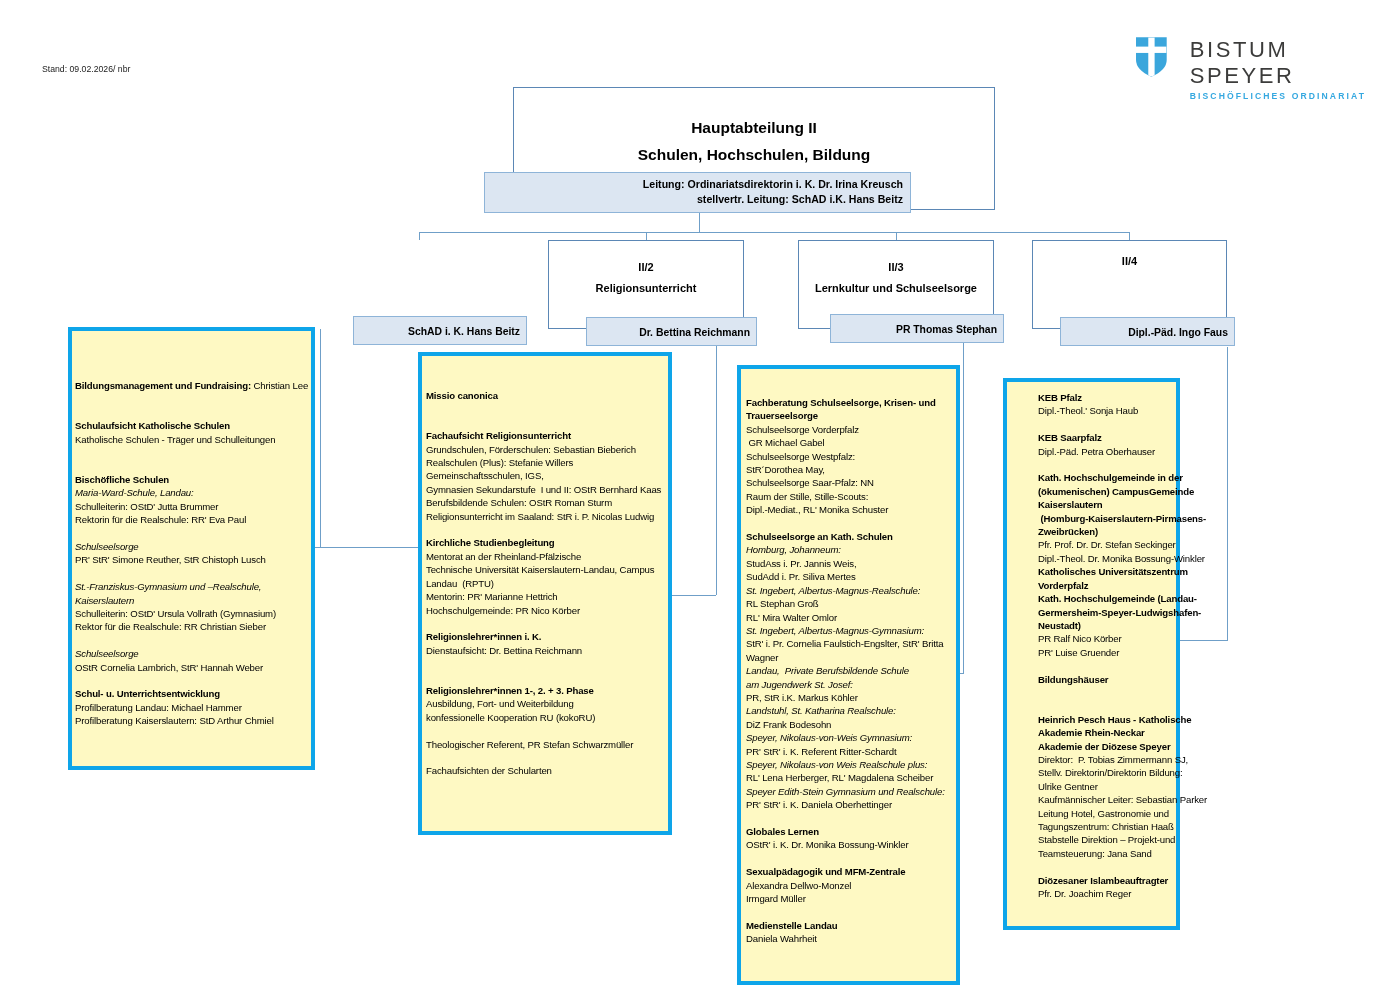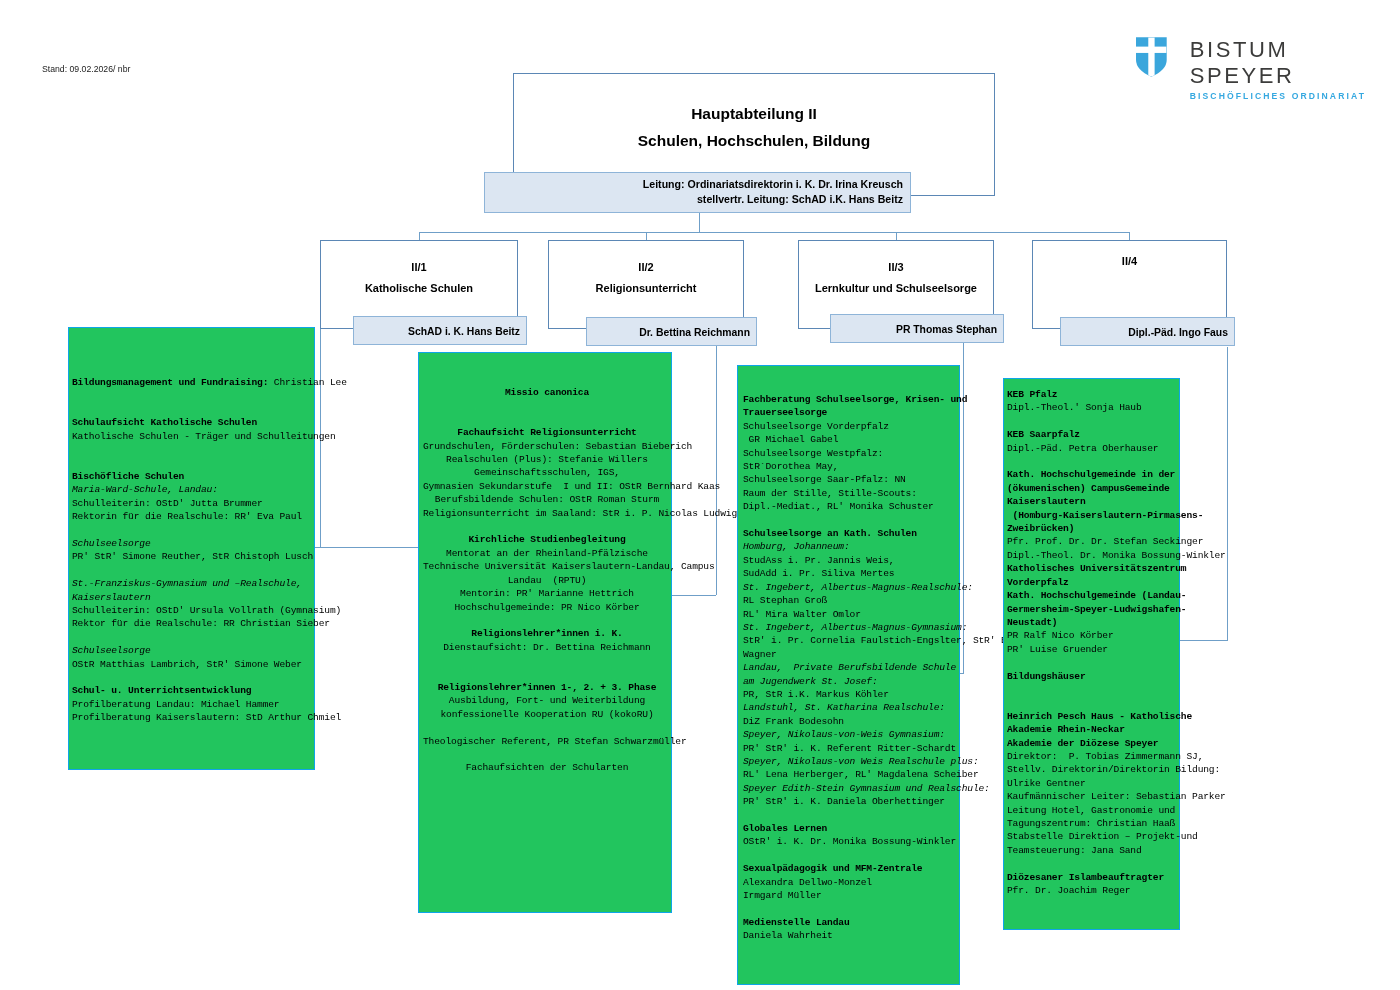--- a/index.html
+++ b/index.html
@@ -1,20 +1,20 @@
 <!DOCTYPE html>
 <html><head>
 <meta charset="utf-8">
 <style>
   html,body{margin:0;padding:0;background:#ffffff;}
   body{font-family:"Liberation Sans","DejaVu Sans",sans-serif;color:#000;}
   #canvas{position:relative;width:1400px;height:990px;background:#fff;overflow:hidden;}
   
   .box{position:absolute;box-sizing:border-box;background:#fff;border:1px solid #5b87b5;}
-  .detail{position:absolute;box-sizing:border-box;background:#22c55e;border:1px solid #0ea5e9;font-family:Liberation Mono, monospace;}
+  .detail{position:absolute;box-sizing:border-box;background:#fef9c3;border:4px solid #0ea5e9;}
   .bar{position:absolute;box-sizing:border-box;background:#dce6f2;border:1px solid #8eb4d8;z-index:5;}
   .vline,.hline{position:absolute;background:#6f9fc8;z-index:1;}
   .vline{width:1px;}
   .hline{height:1px;}
   
   .stand{position:absolute;left:42px;top:64px;font-size:8.7px;color:#222;}
   .main-title{margin-top:26px;text-align:center;font-weight:bold;font-size:15.5px;line-height:27px;}
   .main-subtitle{text-align:center;font-weight:bold;font-size:15.5px;line-height:27px;}
   .lead-line{text-align:right;font-weight:bold;font-size:10.6px;line-height:15px;padding-right:7px;}
   .main-lead-bar{padding-top:4px;}
@@ -28,21 +28,21 @@
   .sn{}
   
   .logo{position:absolute;left:1136px;top:37px;display:flex;align-items:flex-start;}
   .logo svg{display:block;}
   .logo-text{margin-left:23px;}
   .wordmark{font-size:22px;letter-spacing:2.6px;color:#3c3c3b;line-height:26px;}
   .logo-sub{font-size:8.6px;font-weight:bold;letter-spacing:2.1px;color:#35a8e0;margin-top:2px;}
   .pad-ii1{padding-top:48px;}
   .pad-ii2{padding-top:33px;}
   .pad-ii3{padding-top:27px;}
-  .pad-ii4{padding-top:9px;}
+  .pad-ii4{padding-top:9px;margin-left:28px;}
   .pl3 .line{padding-left:3px;}
   .pl4 .line{padding-left:4px;}
   .pl5 .line{padding-left:5px;}
 </style>
 </head>
 <body>
 
 <div id="canvas">
 
   <div class="stand">Stand: 09.02.2026/ nbr</div>
@@ -59,21 +59,21 @@
         <rect x="12.4" y="0" width="6.4" height="40" fill="#ffffff"></rect>
         <rect x="0" y="9.5" width="31" height="6.4" fill="#ffffff"></rect>
       </g>
     </svg>
     <div class="logo-text">
       <div class="wordmark">BISTUM SPEYER</div>
       <div class="logo-sub">BISCHÖFLICHES ORDINARIAT</div>
     </div>
   </div>
 
-  <div class="box" style="left:513px;top:73px;width:482px;height:123px;">
+  <div class="box" style="left:513px;top:87px;width:482px;height:123px;">
     <div class="main-title">Hauptabteilung II</div>
     <div class="main-subtitle">Schulen, Hochschulen, Bildung</div>
   </div>
   <div class="bar main-lead-bar" style="left:484px;top:172px;width:427px;height:41px;">
     <div class="lead-line">Leitung: Ordinariatsdirektorin i. K. Dr. Irina Kreusch</div>
     <div class="lead-line">stellvertr. Leitung: SchAD i.K. Hans Beitz</div>
   </div>
 
   <div class="vline" style="left:699px;top:213px;height:19px;"></div>
   <div class="hline" style="left:419px;top:232px;width:710px;"></div>
@@ -84,24 +84,20 @@
 
   <div class="vline" style="left:320px;top:329px;height:218px;"></div>
   <div class="hline" style="left:315px;top:547px;width:103px;"></div>
   <div class="vline" style="left:716px;top:346px;height:249px;"></div>
   <div class="hline" style="left:672px;top:595px;width:44px;"></div>
   <div class="vline" style="left:963px;top:343px;height:330px;"></div>
   <div class="hline" style="left:959px;top:673px;width:5px;"></div>
   <div class="vline" style="left:1227px;top:347px;height:293px;"></div>
   <div class="hline" style="left:1180px;top:640px;width:48px;"></div>
 
-  <div class="box" style="left:320px;top:240px;width:198px;height:89px;">
-    <div class="dept-code">II/1</div>
-    <div class="dept-name">Katholische Schulen</div>
-  </div>
   <div class="box" style="left:548px;top:240px;width:196px;height:89px;">
     <div class="dept-code">II/2</div>
     <div class="dept-name">Religionsunterricht</div>
   </div>
   <div class="box" style="left:798px;top:240px;width:196px;height:89px;">
     <div class="dept-code">II/3</div>
     <div class="dept-name">Lernkultur und Schulseelsorge</div>
   </div>
   <div class="box" style="left:1032px;top:240px;width:195px;height:89px;">
     <div class="dept-code" style="margin-top:10px;line-height:20px;">II/4</div>
@@ -136,28 +132,28 @@
         <div class="line">&nbsp;</div>
         <div class="line"><span class="si">Schulseelsorge</span></div>
         <div class="line"><span class="sn">PR' StR' Simone Reuther, StR Chistoph Lusch</span></div>
         <div class="line">&nbsp;</div>
         <div class="line"><span class="si">St.-Franziskus-Gymnasium und –Realschule,</span></div>
         <div class="line"><span class="si">Kaiserslautern</span></div>
         <div class="line"><span class="sn">Schulleiterin: OStD' Ursula Vollrath (Gymnasium)</span></div>
         <div class="line"><span class="sn">Rektor für die Realschule: RR Christian Sieber</span></div>
         <div class="line">&nbsp;</div>
         <div class="line"><span class="si">Schulseelsorge</span></div>
-        <div class="line"><span class="sn">OStR Matthias Lambrich, StR' Simone Weber</span></div>
+        <div class="line"><span class="sn">OStR Cornelia Lambrich, StR' Hannah Weber</span></div>
         <div class="line">&nbsp;</div>
         <div class="line"><span class="sb">Schul- u. Unterrichtsentwicklung</span></div>
         <div class="line"><span class="sn">Profilberatung Landau: Michael Hammer</span></div>
         <div class="line"><span class="sn">Profilberatung Kaiserslautern: StD Arthur Chmiel</span></div>
       </div>
   </div>
-  <div class="detail pl4" style="left:418px;top:352px;width:254px;height:561px;z-index:2;text-align:center;">
+  <div class="detail pl4" style="left:418px;top:352px;width:254px;height:483px;z-index:2;">
     <div class="col-lines pad-ii2">
         <div class="line"><span class="sb">Missio canonica</span></div>
         <div class="line">&nbsp;</div>
         <div class="line">&nbsp;</div>
         <div class="line"><span class="sb">Fachaufsicht Religionsunterricht</span></div>
         <div class="line"><span class="sn">Grundschulen, Förderschulen: Sebastian Bieberich</span></div>
         <div class="line"><span class="sn">Realschulen (Plus): Stefanie Willers</span></div>
         <div class="line"><span class="sn">Gemeinschaftsschulen, IGS,</span></div>
         <div class="line"><span class="sn">Gymnasien Sekundarstufe  I und II: OStR Bernhard Kaas</span></div>
         <div class="line"><span class="sn">Berufsbildende Schulen: OStR Roman Sturm</span></div>

